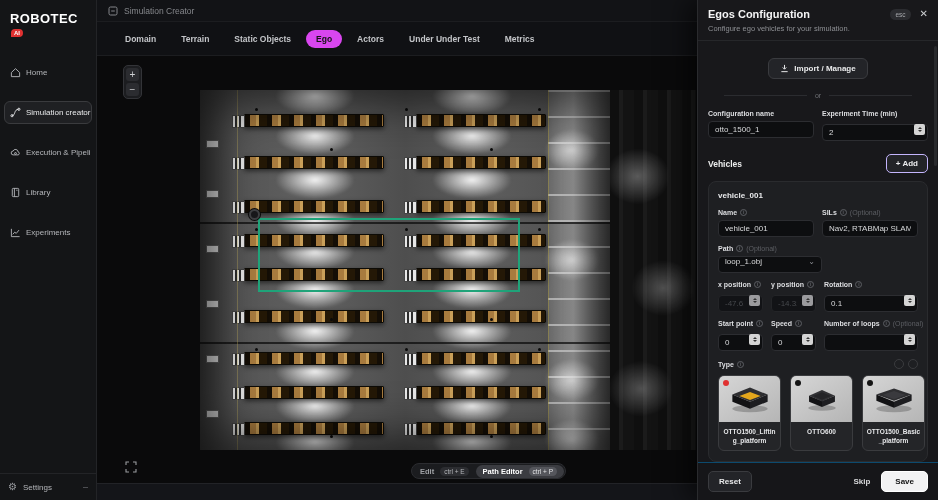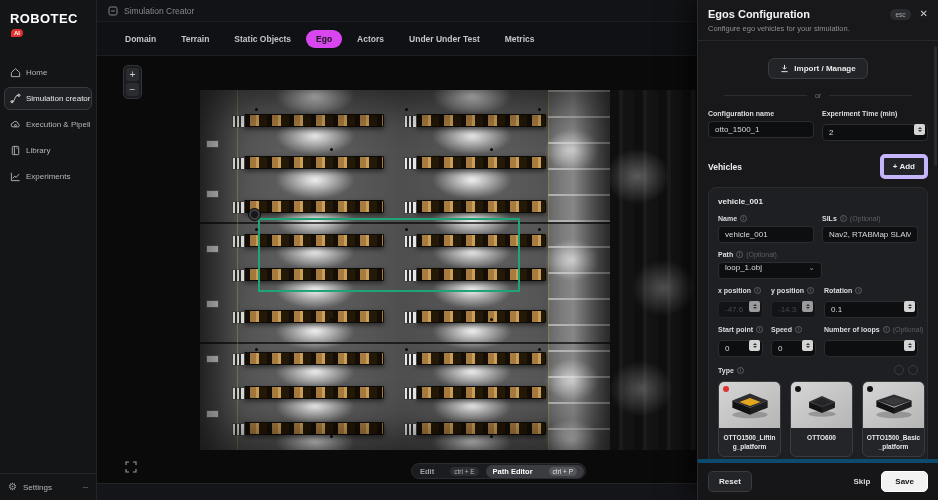--- a/index.html
+++ b/index.html
@@ -5,21 +5,21 @@
   * { box-sizing: border-box; margin: 0; padding: 0; }
   html,body { background:#000; }
   body { font-family:"Liberation Sans", sans-serif; }
   .app { position:relative; width:938px; height:500px; background:#0b0c0e; overflow:hidden; color:#d7d8da; }
 
   
   .sidebar { position:absolute; left:0; top:0; width:97px; height:500px; background:#141517; border-right:1px solid #232427; display:flex; flex-direction:column; z-index:5; }
   .logo { padding:9px 10px 10px; }
   .logo-text { font-weight:bold; color:#fff; font-size:13px; letter-spacing:.4px; }
   .logo-badge { display:inline-block; background:#e03131; color:#fff; font-size:6px; font-weight:bold; padding:1px 3px; border-radius:5px 5px 5px 0; vertical-align:super; margin-left:1px; }
-  .nav { padding:6px 4px; display:flex; flex-direction:column; gap:3px; }
+  .nav { padding:6px 4px; display:flex; flex-direction:column; gap:17px; }
   .nav-item { display:flex; align-items:center; gap:5px; padding:5px 5px; border:1px solid transparent; border-radius:6px; color:#b4b6ba; font-size:8px; white-space:nowrap; overflow:hidden; cursor:pointer; }
   .nav-item.active { background:#1f2023; border-color:#3a3b3e; color:#e8e9eb; }
   .nav-item svg { flex:0 0 auto; }
   .sidebar-bottom { margin-top:auto; border-top:1px solid #232427; padding:8px 8px; display:flex; align-items:center; gap:6px; font-size:8px; color:#b4b6ba; }
   .gear { font-size:10px; color:#9a9ca0; line-height:1; }
   .collapse { margin-left:auto; color:#6c6e72; font-size:9px; cursor:pointer; }
 
   
   .topbar { position:absolute; left:97px; top:0; width:600px; height:22px; background:#121316; border-bottom:1px solid #1c1d20; display:flex; align-items:center; gap:6px; padding-left:11px; color:#85878b; font-size:8.5px; z-index:2; }
   .tabbar { position:absolute; left:97px; top:22px; width:600px; height:34px; background:#101114; border-bottom:1px solid #1c1d20; display:flex; align-items:center; gap:5px; padding-left:18px; z-index:2; }
@@ -58,21 +58,21 @@
   .path-rect { position:absolute; left:58px; top:128px; width:262px; height:74px; border:2px solid #1fa379; z-index:8; }
   .path-marker { position:absolute; left:49px; top:119px; width:11px; height:11px; border-radius:50%; background:#17171a; border:2px solid #3e3f42; box-shadow:0 0 0 1px #0a0a0a; z-index:9; cursor:grab; }
   .map-ext { position:absolute; left:513px; top:34px; width:86px; height:360px; opacity:.9;
     background:
       radial-gradient(ellipse 46px 40px at 32% 24%, rgba(255,255,255,.35), transparent 70%),
       radial-gradient(ellipse 46px 40px at 62% 55%, rgba(255,255,255,.3), transparent 70%),
       radial-gradient(ellipse 46px 40px at 36% 83%, rgba(255,255,255,.3), transparent 70%),
       repeating-linear-gradient(90deg,#101010 0 9px,#1d1d1d 9px 13px,#141414 13px 24px); }
 
   .edit-toolbar { position:absolute; left:314px; top:407px; height:16px; display:flex; align-items:center; background:#1b1c1f; border:1px solid #2b2c30; border-radius:9px; padding:1px; z-index:9; }
-  .et-seg { display:flex; align-items:center; gap:16px; padding:2px 7px; border-radius:8px; color:#9fa1a5; font-size:7.5px; font-weight:bold; cursor:pointer; white-space:nowrap; }
+  .et-seg { display:flex; align-items:center; gap:6px; padding:2px 7px; border-radius:8px; color:#9fa1a5; font-size:7.5px; font-weight:bold; cursor:pointer; white-space:nowrap; }
   .et-seg.active { background:#3b3c41; color:#fff; }
   .kbd { background:#2c2d31; border-radius:6px; padding:1px 4px; font-size:6.5px; color:#b4b6ba; font-weight:normal; }
   .et-seg.active .kbd { background:#55565c; color:#e4e5e7; }
 
   .bottomstrip { position:absolute; left:97px; top:483px; width:600px; height:17px; background:#141519; border-top:1px solid #222327; z-index:2; }
 
   
   .panel { position:absolute; right:0; top:0; width:241px; height:500px; background:#18181b; border-left:1px solid #2a2b2e; box-shadow:-10px 0 24px rgba(0,0,0,.55); display:flex; flex-direction:column; z-index:10; }
   .panel-header { padding:8px 10px 7px; border-bottom:1px solid #26272a; }
   .panel-title-row { display:flex; align-items:center; }
@@ -100,33 +100,33 @@
   .numwrap .inp { padding-right:18px; }
   .stepper { position:absolute; right:3px; top:3px; width:11px; height:11px; background:#d4d4d4; border-radius:2px; display:flex; flex-direction:column; align-items:center; justify-content:center; cursor:pointer; }
   .stepper i { display:block; width:0; height:0; border:2.5px solid transparent; }
   .stepper i.up { border-bottom-color:#333; margin-bottom:1px; }
   .stepper i.dn { border-top-color:#333; }
   .numwrap.muted .stepper { background:#9b9b9e; }
   .select { display:flex; justify-content:space-between; cursor:pointer; }
   .select .chev { color:#8a8c90; font-size:8px; }
   .vh { display:flex; align-items:center; justify-content:space-between; margin:13px 0 8px; }
   .vh-label { font-size:8.5px; font-weight:bold; color:#eceded; }
-  .add-btn { background:#232428; border:4px solid #c4b5fd; border-radius:5px; color:#ececee; font-size:8px; font-weight:bold; padding:4px 9px; cursor:pointer; }
+  .add-btn { background:#232428; border:1px solid #c4b5fd; border-radius:5px; color:#ececee; font-size:8px; font-weight:bold; padding:4px 9px; cursor:pointer; }
   .vcard { background:#1e1f22; border:1px solid #2a2b2e; border-radius:8px; padding:9px 9px 10px; }
   .vcard-title { font-size:8px; font-weight:bold; color:#e8e9eb; margin-bottom:9px; }
   .type-row { display:flex; align-items:center; margin:3px 0 6px; }
   .type-row .flabel { flex:1; }
   .circ { width:10px; height:10px; border:1px solid #3a3b3e; border-radius:50%; margin-left:4px; cursor:pointer; }
   .tcards { display:flex; gap:9px; }
   .tcard { width:63px; border:1px solid #3a3b3e; border-radius:6px; overflow:hidden; background:#242528; cursor:pointer; flex:0 0 auto; }
   .tcard-img { height:46px; background:linear-gradient(145deg,#d6d6d6,#b5b5b5); position:relative; display:flex; align-items:center; justify-content:center; }
   .tradio { position:absolute; left:4px; top:4px; width:6px; height:6px; border-radius:50%; background:#141414; }
   .tradio.sel { background:#e03131; }
   .tcard-label { padding:5px 3px; font-size:6.5px; font-weight:bold; color:#e6e7e9; text-align:center; word-break:break-all; line-height:1.4; min-height:24px; }
-  .panel-footer { border-top:4px solid #0c4a6e; background:#161619; padding:8px 10px; display:flex; align-items:center; }
+  .panel-footer { border-top:1px solid #0c4a6e; background:#161619; padding:8px 10px; display:flex; align-items:center; }
   .reset-btn { background:#232428; border:1px solid #3a3b3f; border-radius:5px; color:#e8e9ea; font-size:8px; font-weight:bold; padding:5px 10px; cursor:pointer; }
   .spacer { flex:1; }
   .skip-btn { background:none; border:none; color:#d8d9db; font-size:8px; font-weight:bold; margin-right:11px; cursor:pointer; font-family:"Liberation Sans",sans-serif; }
   .save-btn { background:#f2f2f3; border:1px solid #fff; border-radius:5px; color:#141414; font-size:8px; font-weight:bold; padding:5px 13px; cursor:pointer; }
   .panel-scroll { position:absolute; right:1px; top:46px; width:3px; height:120px; background:#3a3b3f; border-radius:2px; opacity:.5; }
 </style>
 </head>
 <body>
 
 <div class="app">

